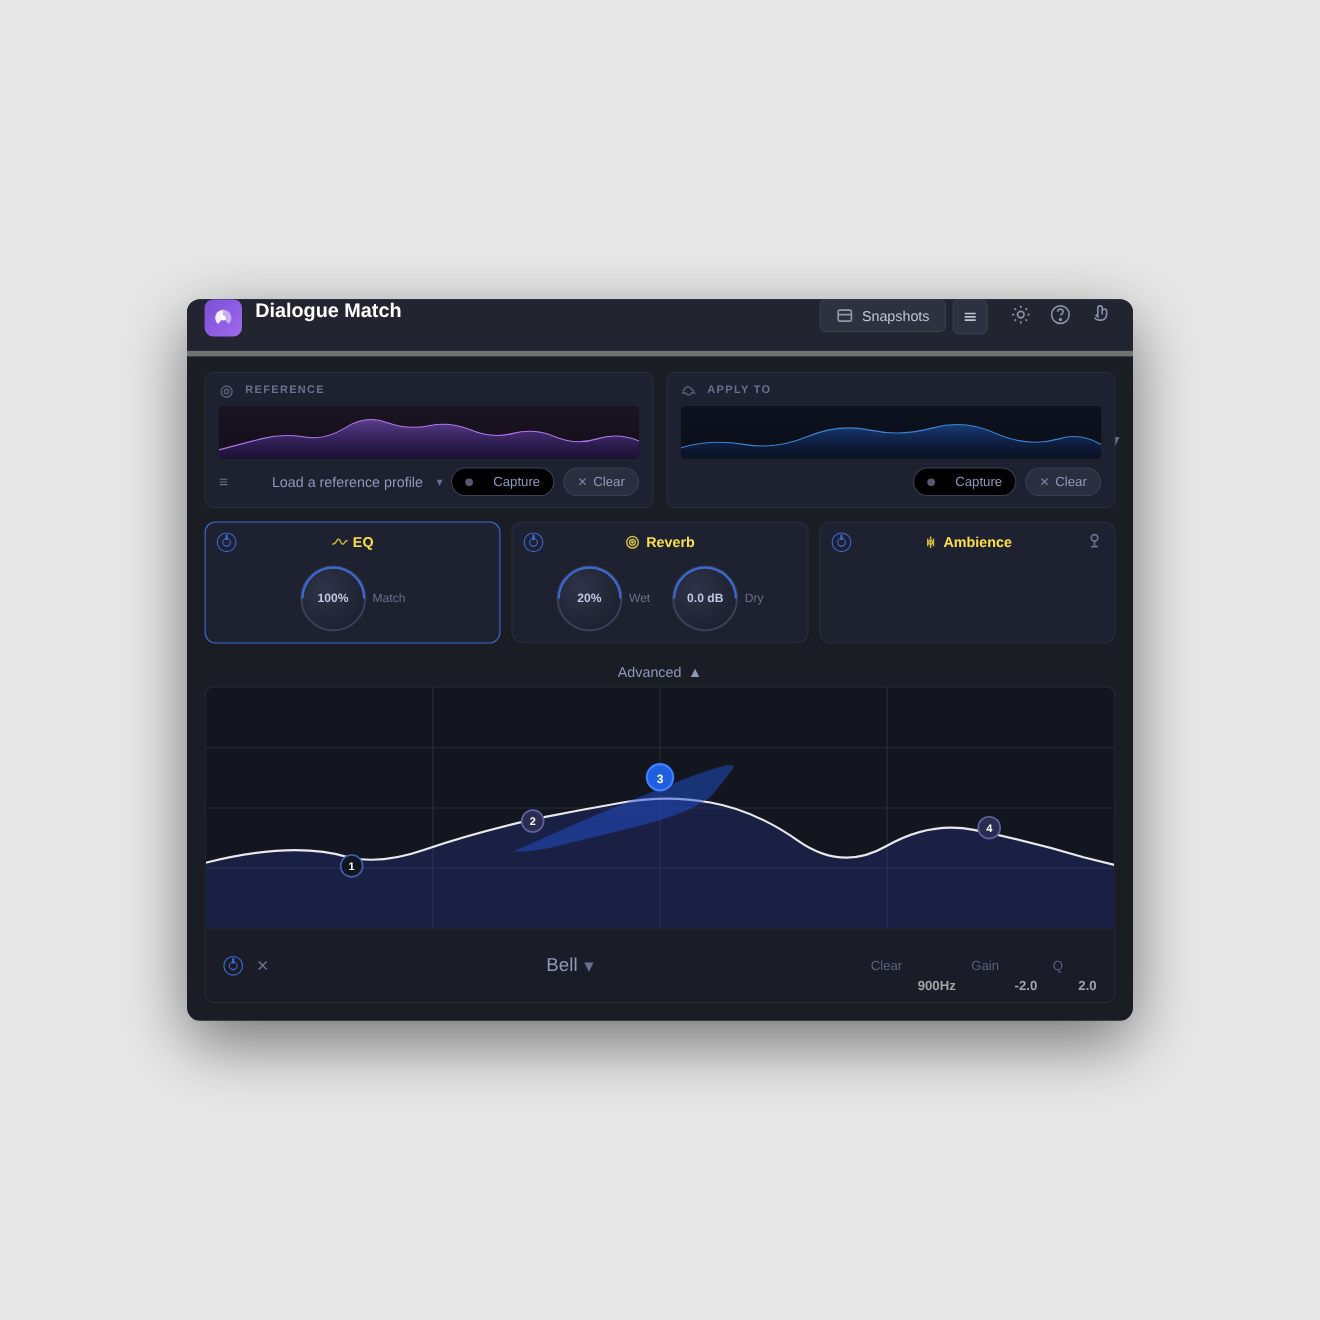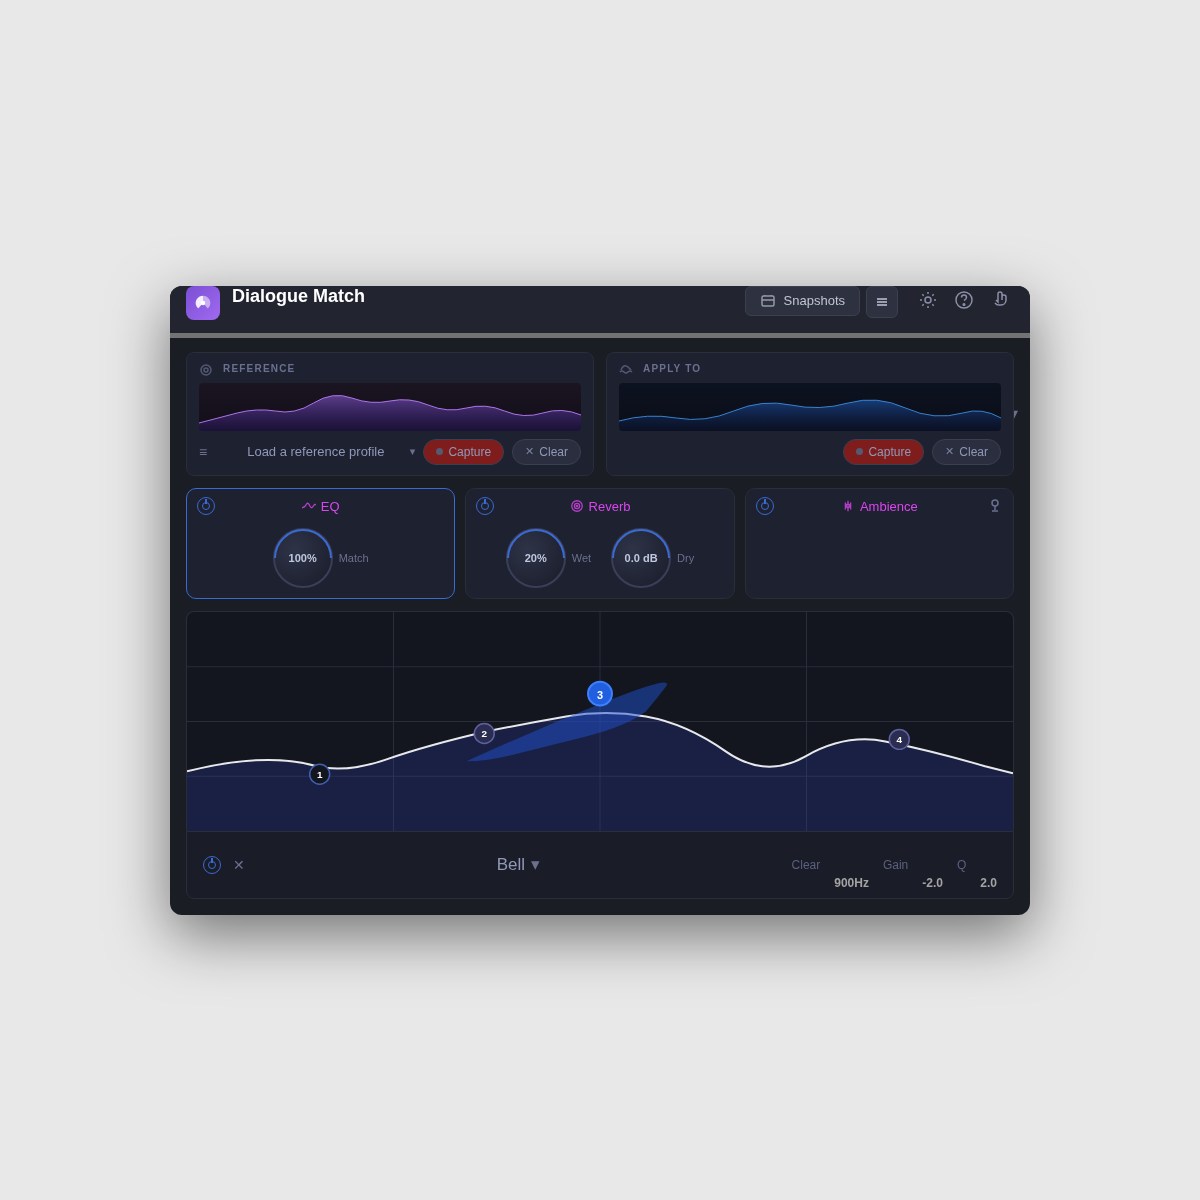--- a/index.html
+++ b/index.html
@@ -145,22 +145,22 @@
       background: transparent;
       border: none;
       color: #9098b8;
       font-size: 13px;
       cursor: pointer;
       margin-left: 32px;
     }
     .capture-btn {
       display: flex;
       align-items: center;
-      gap: 5px;
-      background: #7f1d1d;
+      gap: 18px;
+      background: #000000;
       border: 1px solid #3a3f52;
       border-radius: 20px;
       padding: 5px 12px;
       color: #9098b8;
       font-size: 12px;
       cursor: pointer;
     }
     .capture-dot {
       width: 7px;
       height: 7px;
@@ -236,22 +236,22 @@
       position: absolute;
       top: -4px;
       left: 50%;
       transform: translateX(-50%);
       width: 2px;
       height: 5px;
       background: #3a6ad4;
     }
     .effect-name {
       font-size: 13px;
-      font-weight: 400;
-      color: #d946ef;
+      font-weight: 700;
+      color: #fde047;
       display: flex;
       align-items: center;
       gap: 5px;
     }
     .effect-name svg { width: 14px; height: 14px; opacity: 0.8; }
     .knob-container {
       display: flex;
       justify-content: center;
       align-items: center;
       gap: 20px;
@@ -583,20 +583,24 @@
           <div class="listen-icon">
             <svg width="16" height="16" viewBox="0 0 16 16" fill="none" stroke="currentColor" stroke-width="1.5">
               <circle cx="8" cy="6" r="3"></circle>
               <path d="M8 9v4M5 14h6"></path>
             </svg>
           </div>
         </div>
       </div>
     </div>
 
+    <div class="advanced-bar">
+      <span>Advanced</span>
+      <span>▲</span>
+    </div>
 
     <div class="eq-graph">
       <svg width="100%" height="100%" viewBox="0 0 828 220" preserveAspectRatio="none">
 
         <line x1="207" y1="0" x2="207" y2="220" stroke="#2a2d3a" stroke-width="1"></line>
         <line x1="414" y1="0" x2="414" y2="220" stroke="#2a2d3a" stroke-width="1"></line>
         <line x1="621" y1="0" x2="621" y2="220" stroke="#2a2d3a" stroke-width="1"></line>
 
         <line x1="0" y1="55" x2="828" y2="55" stroke="#2a2d3a" stroke-width="1"></line>
         <line x1="0" y1="110" x2="828" y2="110" stroke="#2a2d3a" stroke-width="1"></line>

